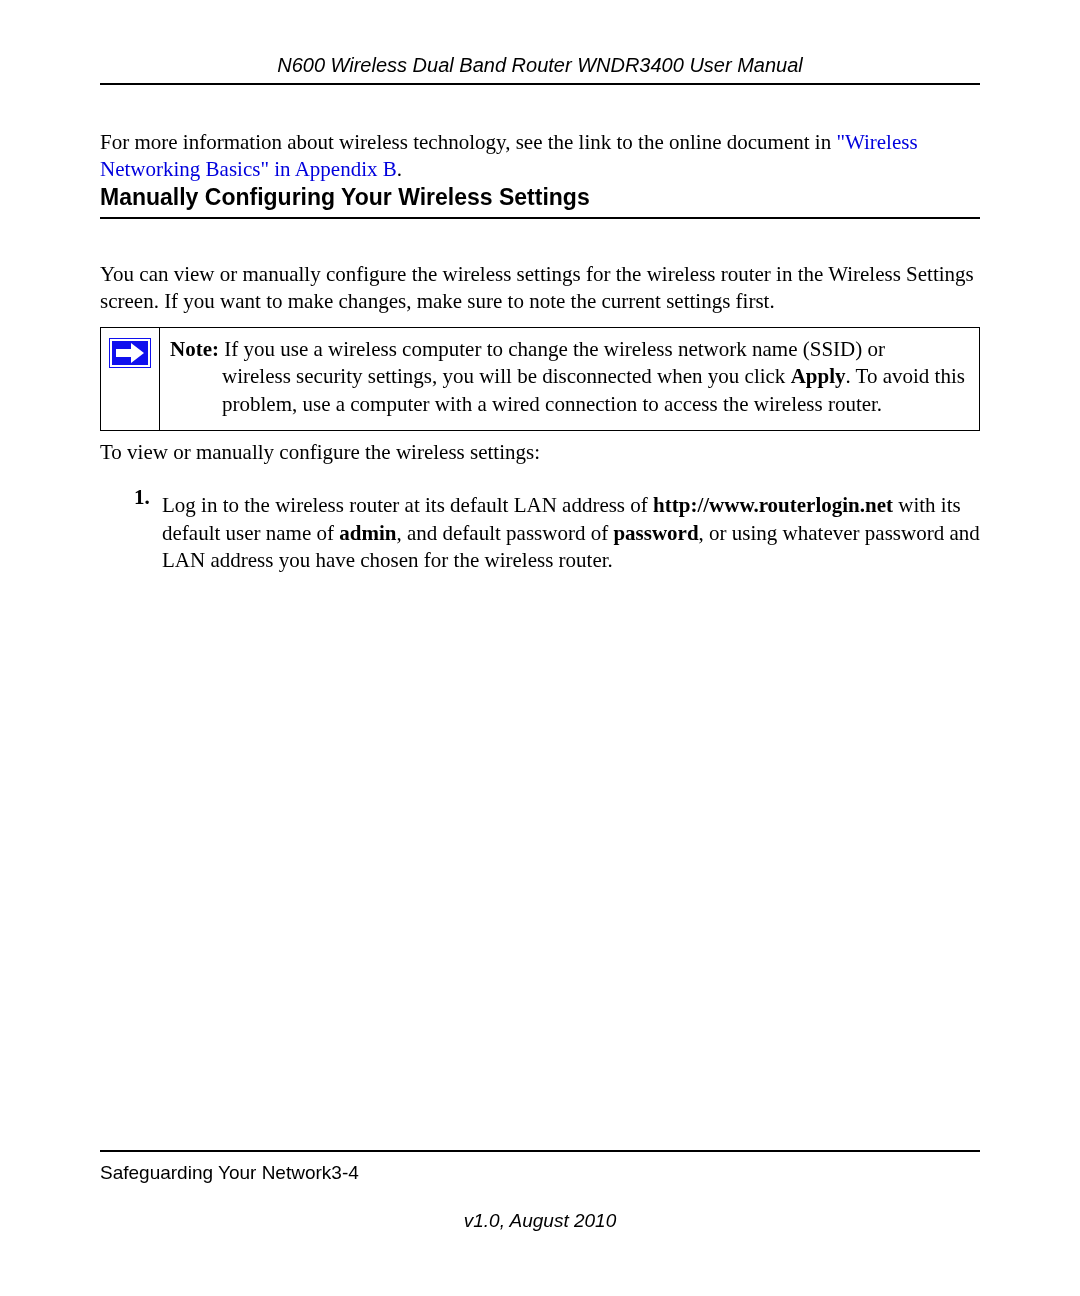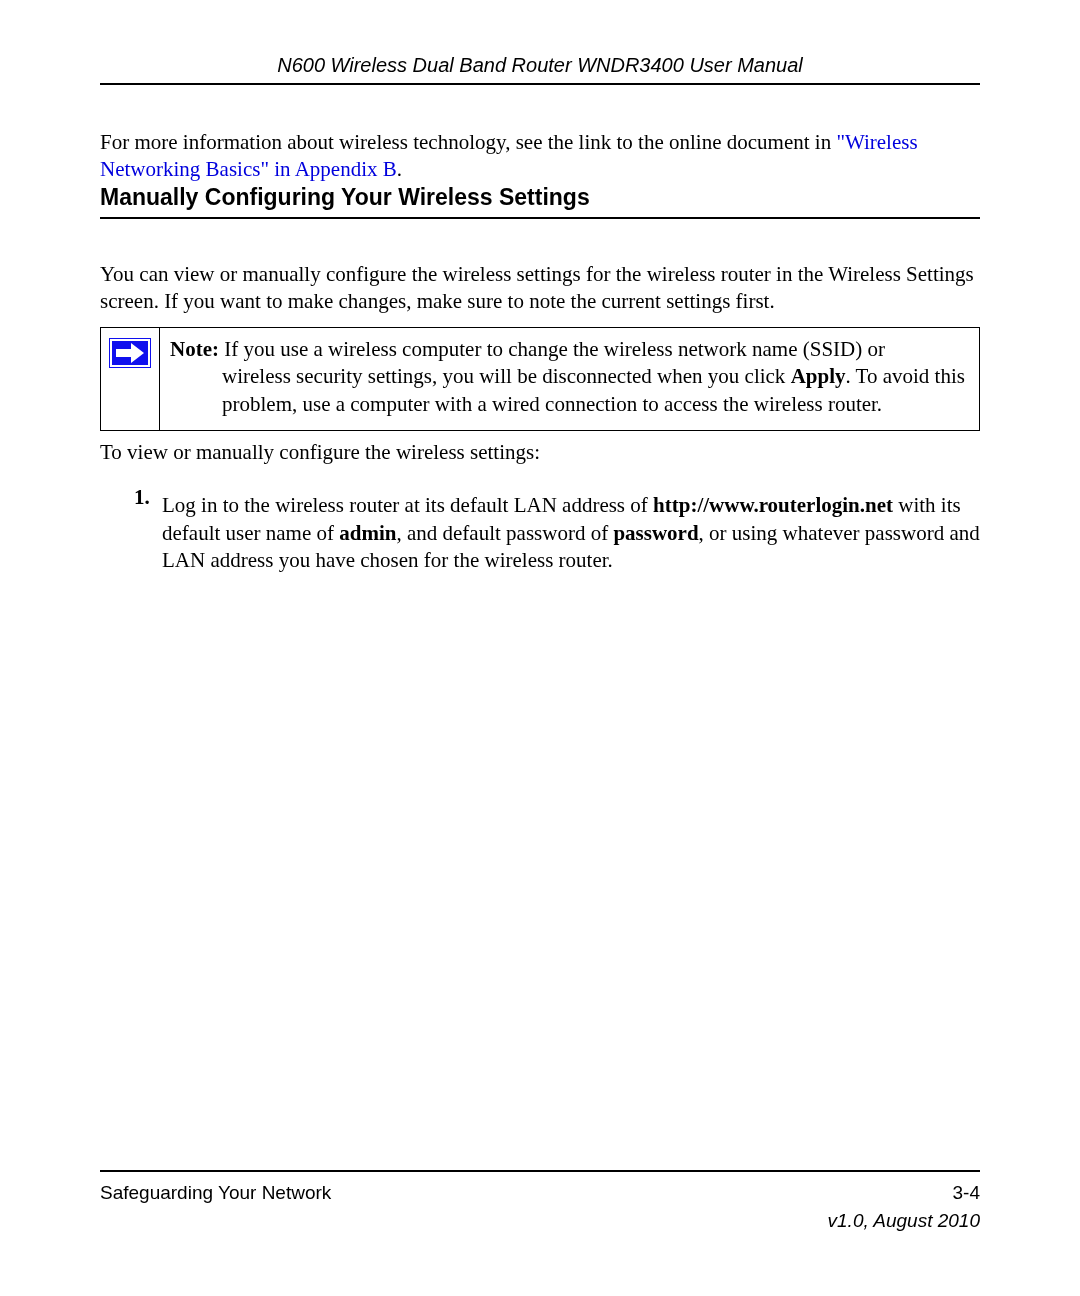--- a/index.html
+++ b/index.html
@@ -102,27 +102,27 @@
       left: 100px;
       right: 100px;
     }
     .footer-rule {
       border: none;
       border-top: 2px solid #000;
       margin-bottom: 10px;
     }
     .footer-row {
       display: flex;
-      justify-content: space-between;
+      justify-content: flex-start;
       font-family: Arial, Helvetica, sans-serif;
       font-size: 19px;
-      margin-bottom: 6px;
+      margin-bottom: 26px;
     }
     .footer-version {
-      text-align: right;
+      text-align: center;
       font-family: Arial, Helvetica, sans-serif;
       font-style: italic;
       font-size: 19px;
     }
   </style>
 </head>
 <body>
 
 <div class="header-title">N600 Wireless Dual Band Router WNDR3400 User Manual</div>
 <hr class="header-rule">

